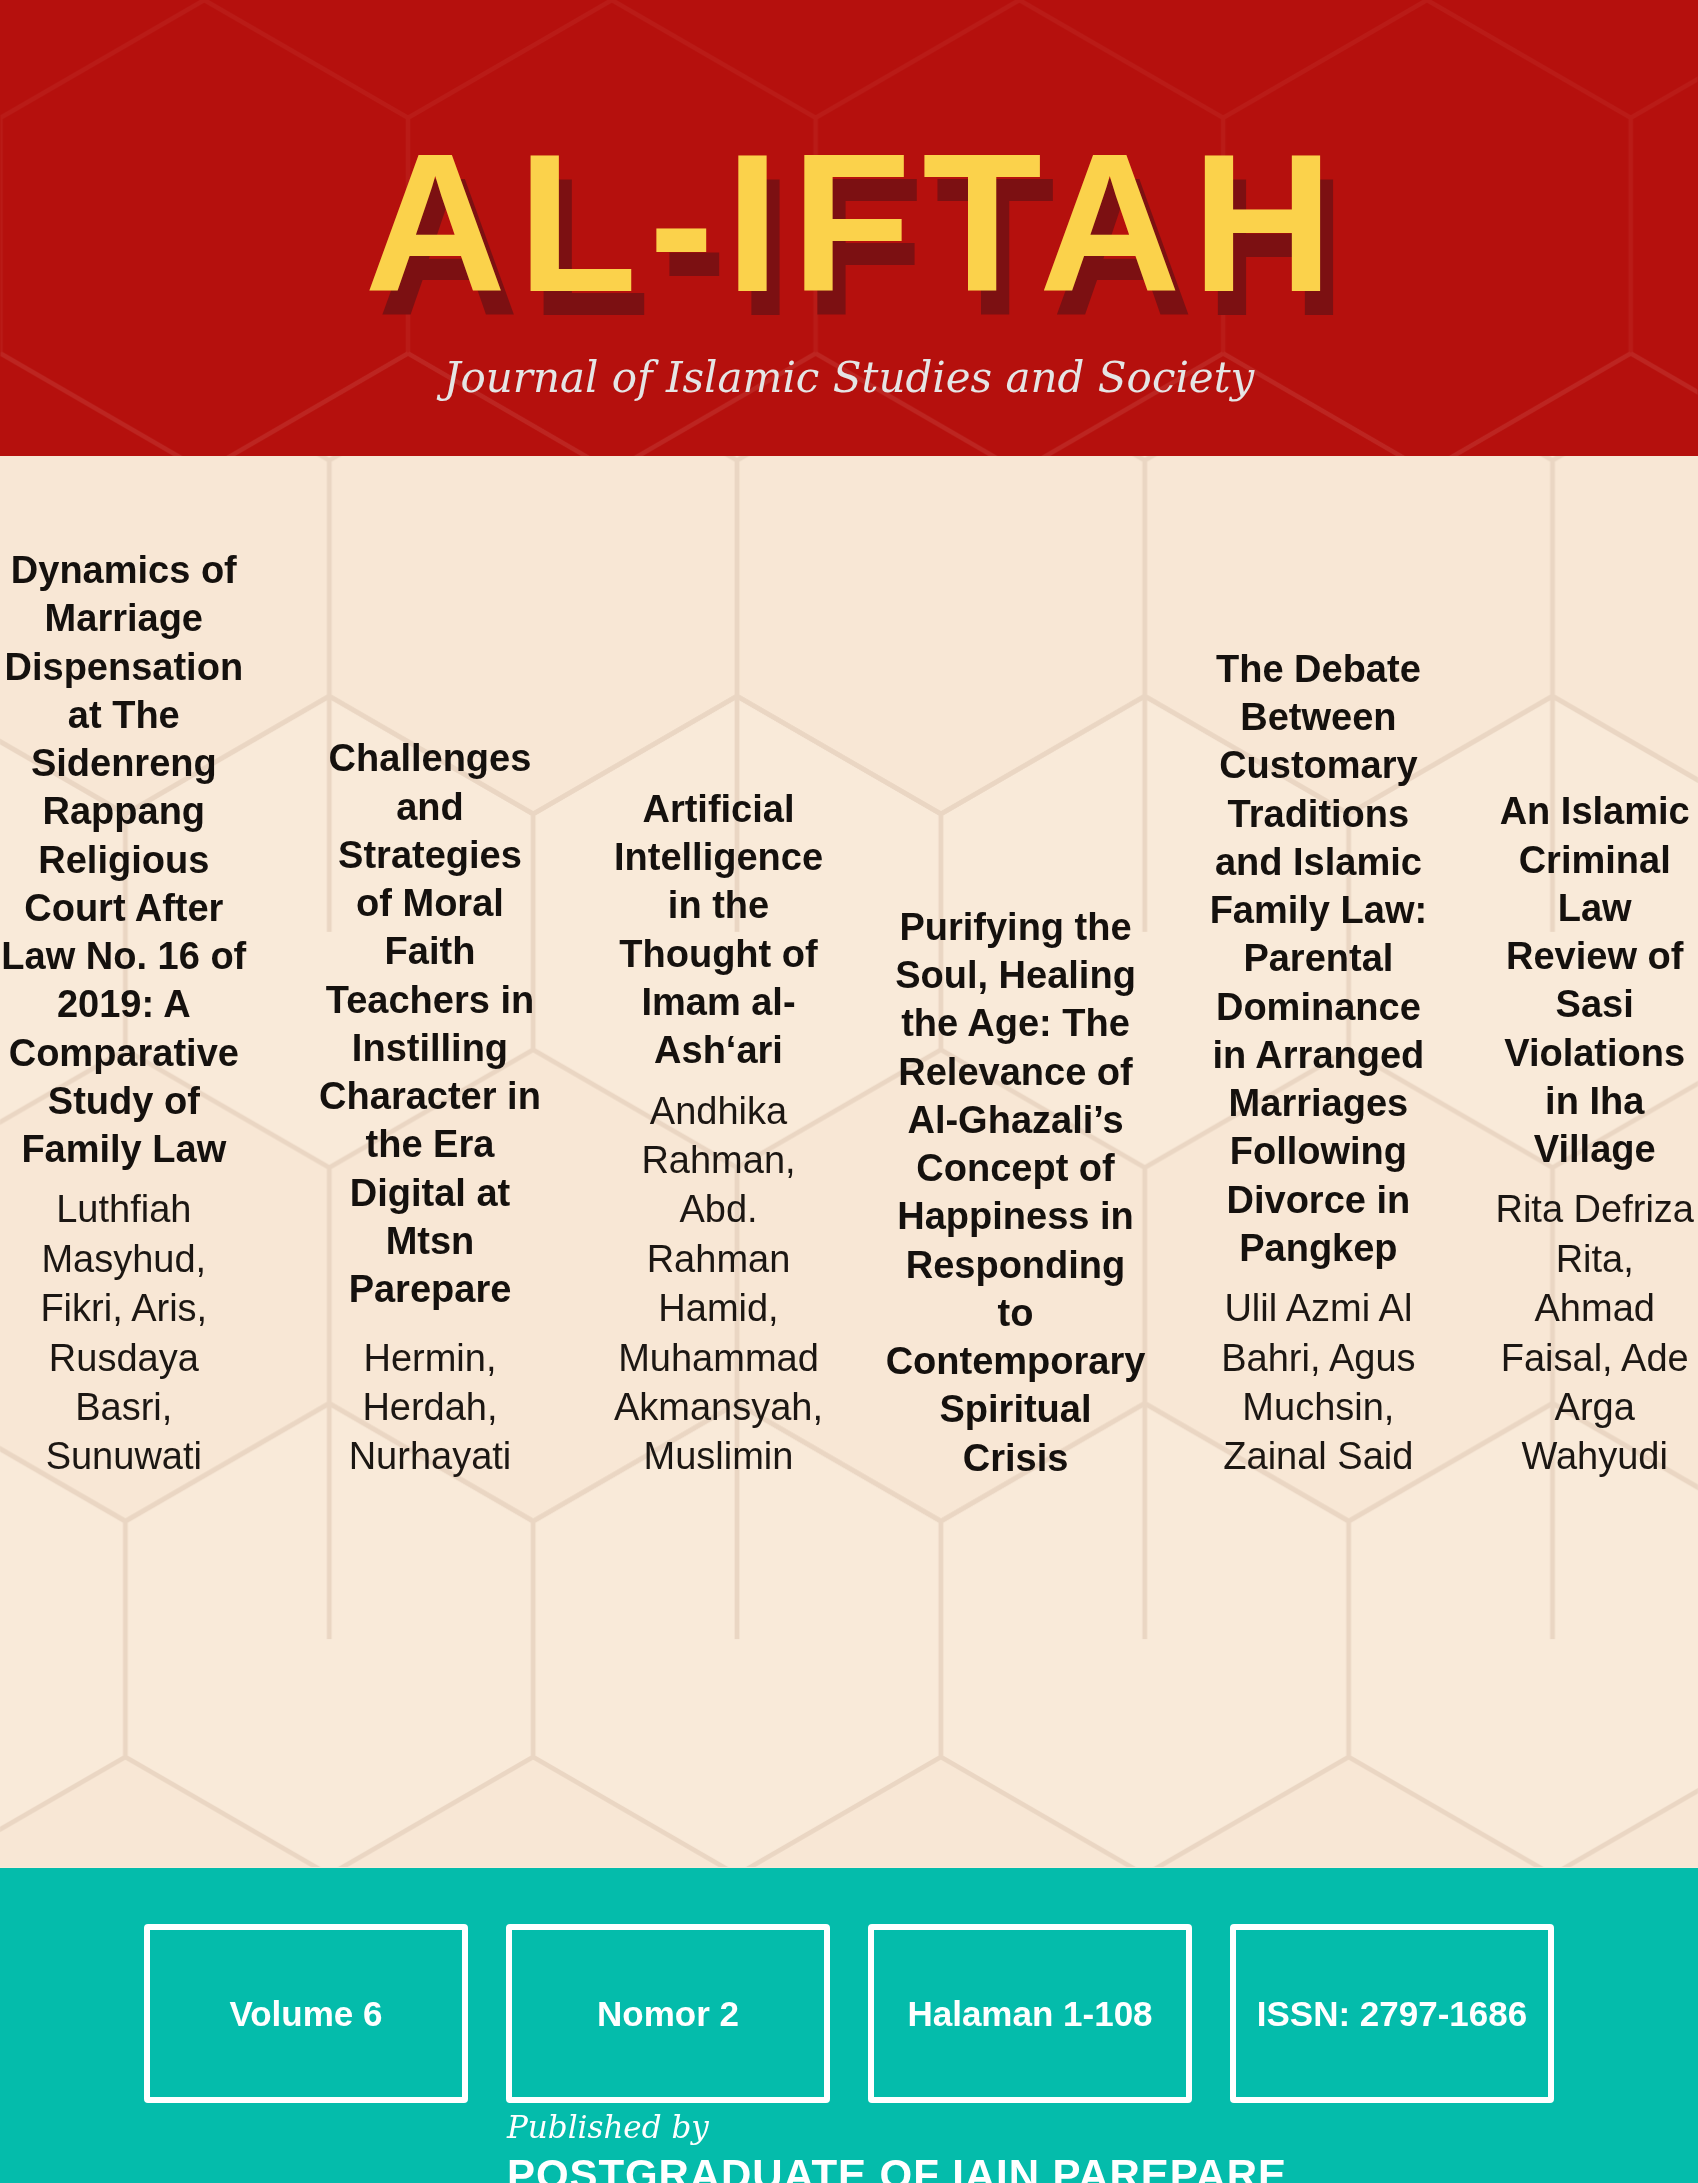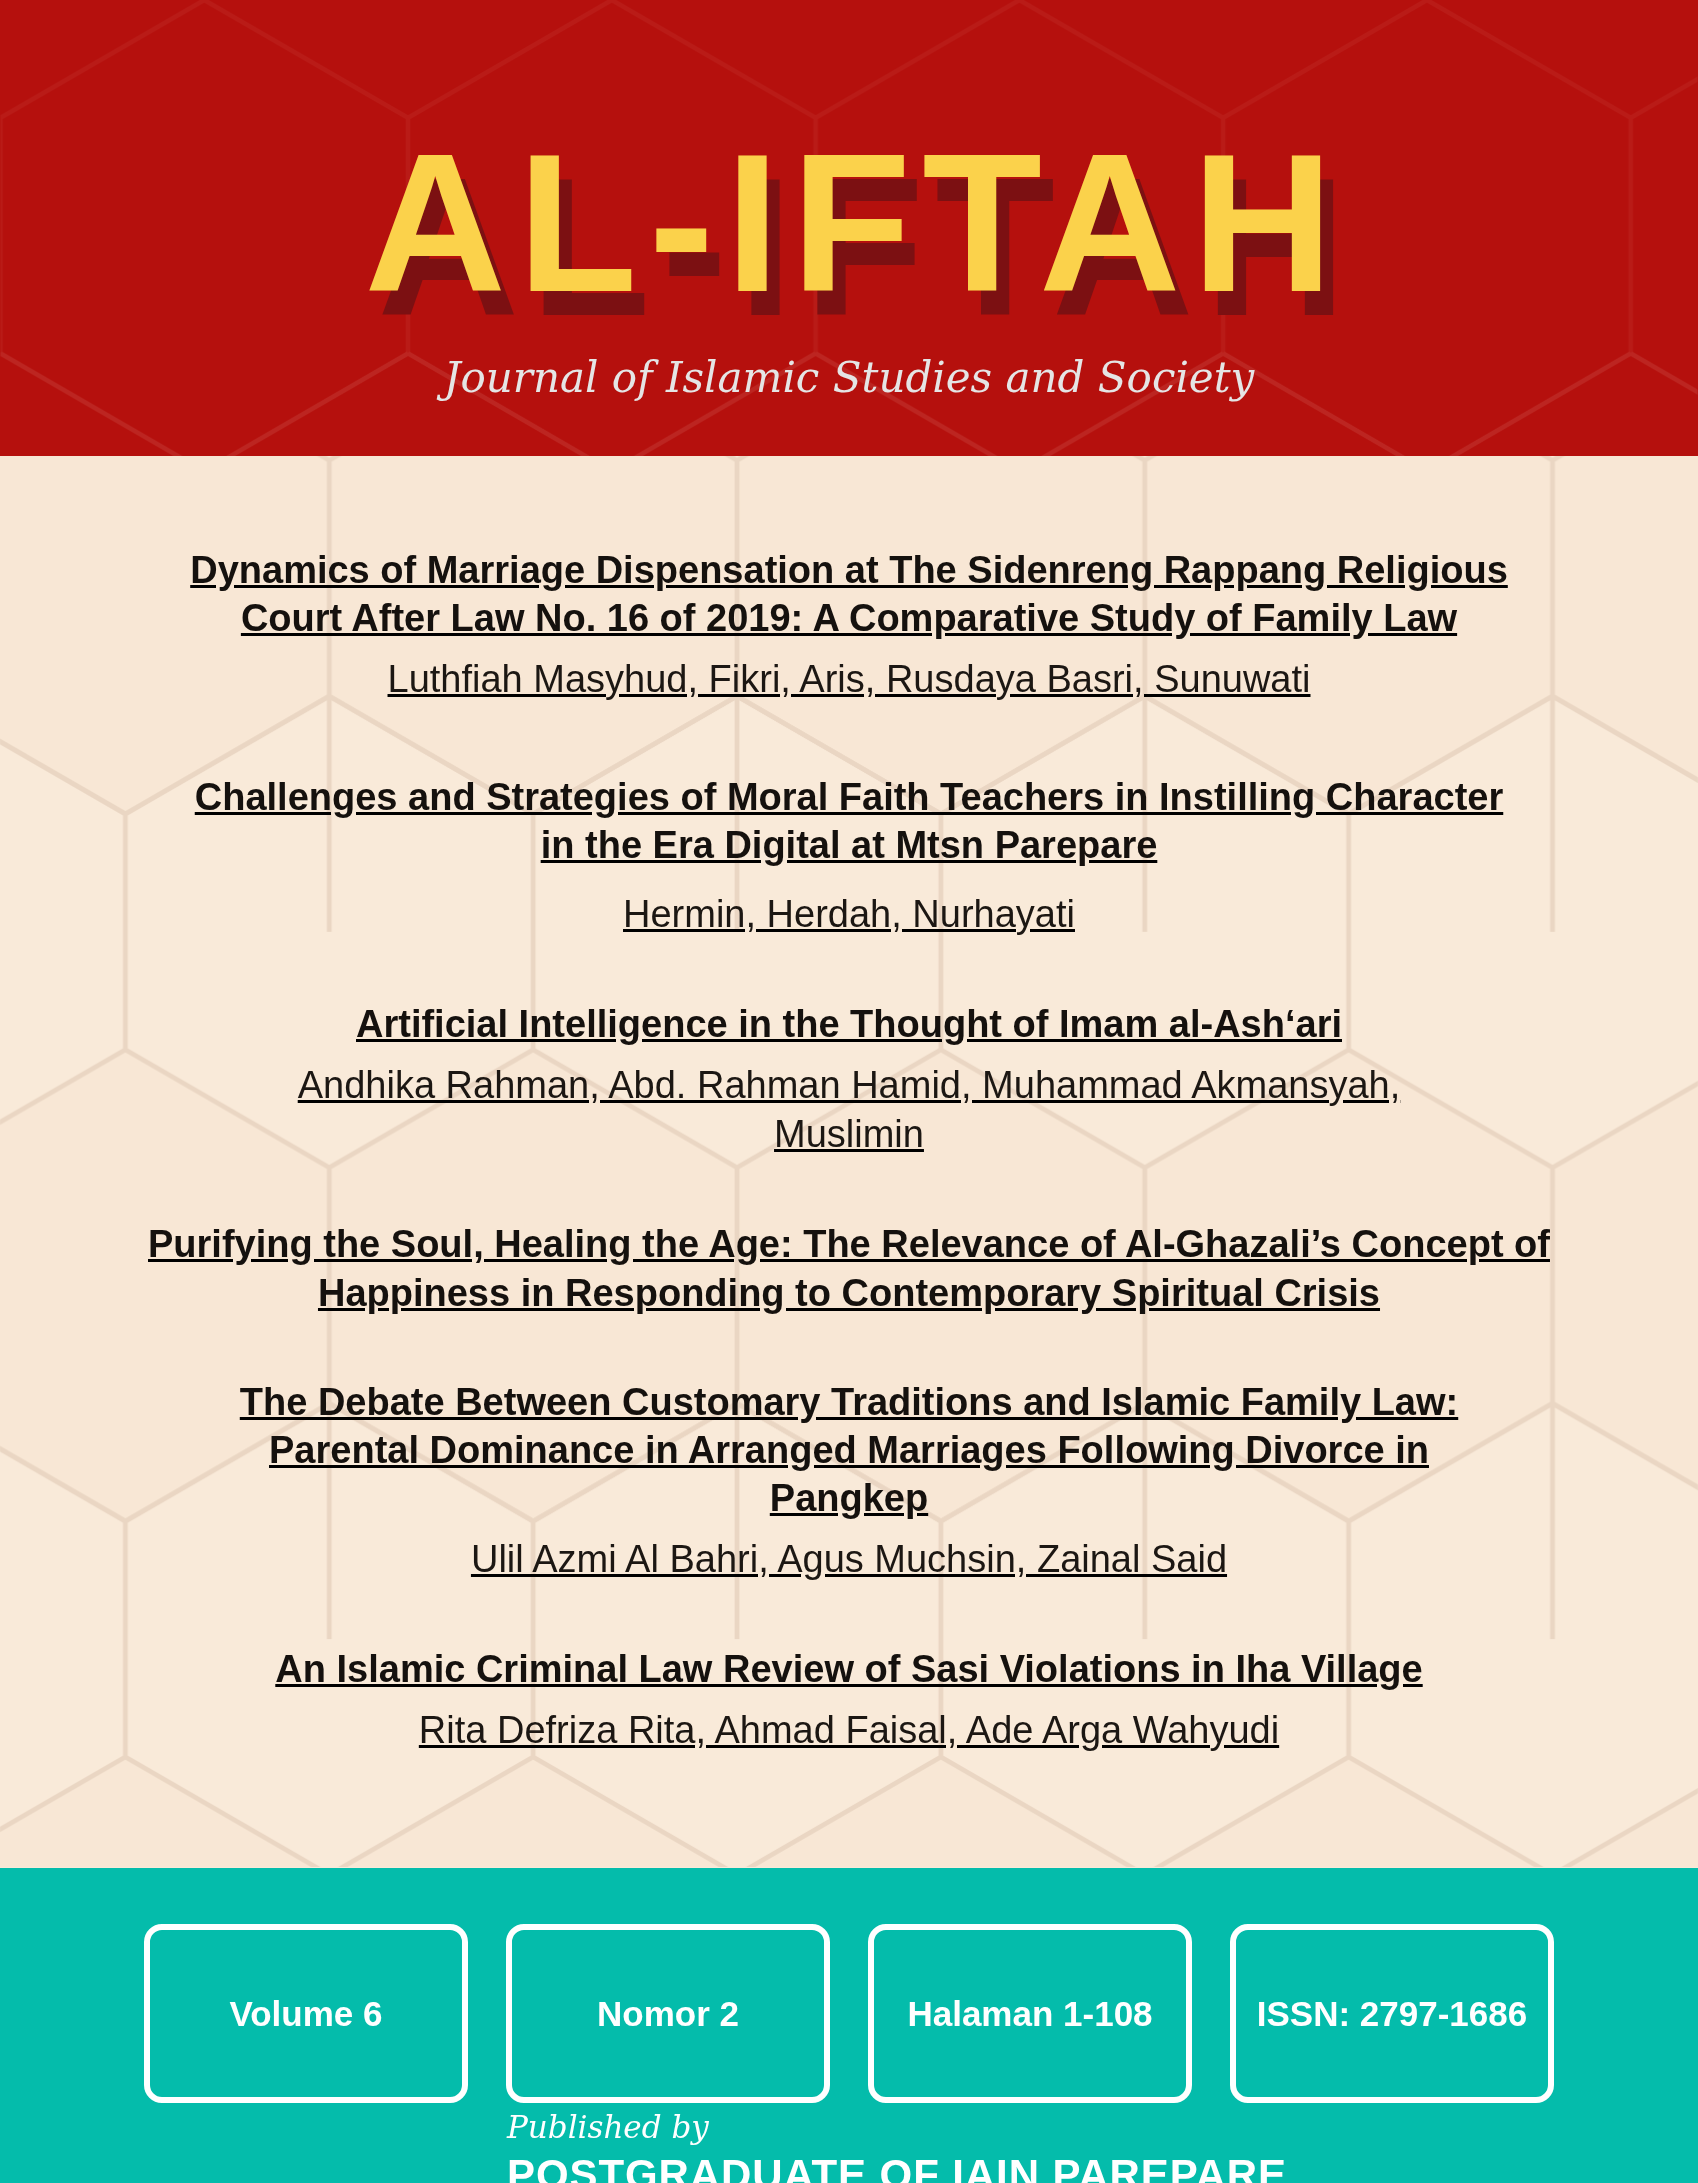--- a/index.html
+++ b/index.html
@@ -32,22 +32,22 @@
   }
 
   
   .toc {
     position:absolute; top:456px; left:0; width:100%; height:1411px;
     background:#f9ead9;
   }
   .toc svg.hex-bg { position:absolute; inset:0; }
   .toc-inner {
     position:relative;
-    display:flex; flex-direction:column; align-items:center;
-    padding-top:90px; gap:61px;text-decoration:underline;
+    display:flex; flex-direction:row; align-items:flex-end;
+    padding-top:90px; gap:61px;
   }
   .article { display:flex; flex-direction:column; align-items:center; gap:12.2px; }
   .article-title {
     font-weight:bold; font-size:38px; line-height:1.27;
     text-align:center; color:#15110e;
   }
   .article-authors {
     font-size:38px; line-height:1.3; font-weight:normal;
     text-align:center; color:#1c1713;
   }
@@ -61,21 +61,21 @@
   .teal {
     position:absolute; top:1868px; left:0; width:100%; height:364px;
     background:#04bcab;
   }
   .issue-boxes {
     position:absolute; top:56px; left:144px; right:144px;
     display:flex; gap:38px;
   }
   .issue-box {
     flex:1; height:179px; box-sizing:border-box;
-    border:6.1px solid #ffffff; border-radius:18px;
+    border:6.1px solid #ffffff; border-radius:4px;
     display:flex; align-items:center; justify-content:center;
   }
   .issue-box-label {
     color:#ffffff; font-weight:bold; font-size:35px; white-space:nowrap;
   }
   .published { position:absolute; left:507px; top:241px; }
   .published-by {
     font-family:"DejaVu Serif", serif; font-style:italic;
     font-size:31px; color:#ffffff;
   }

